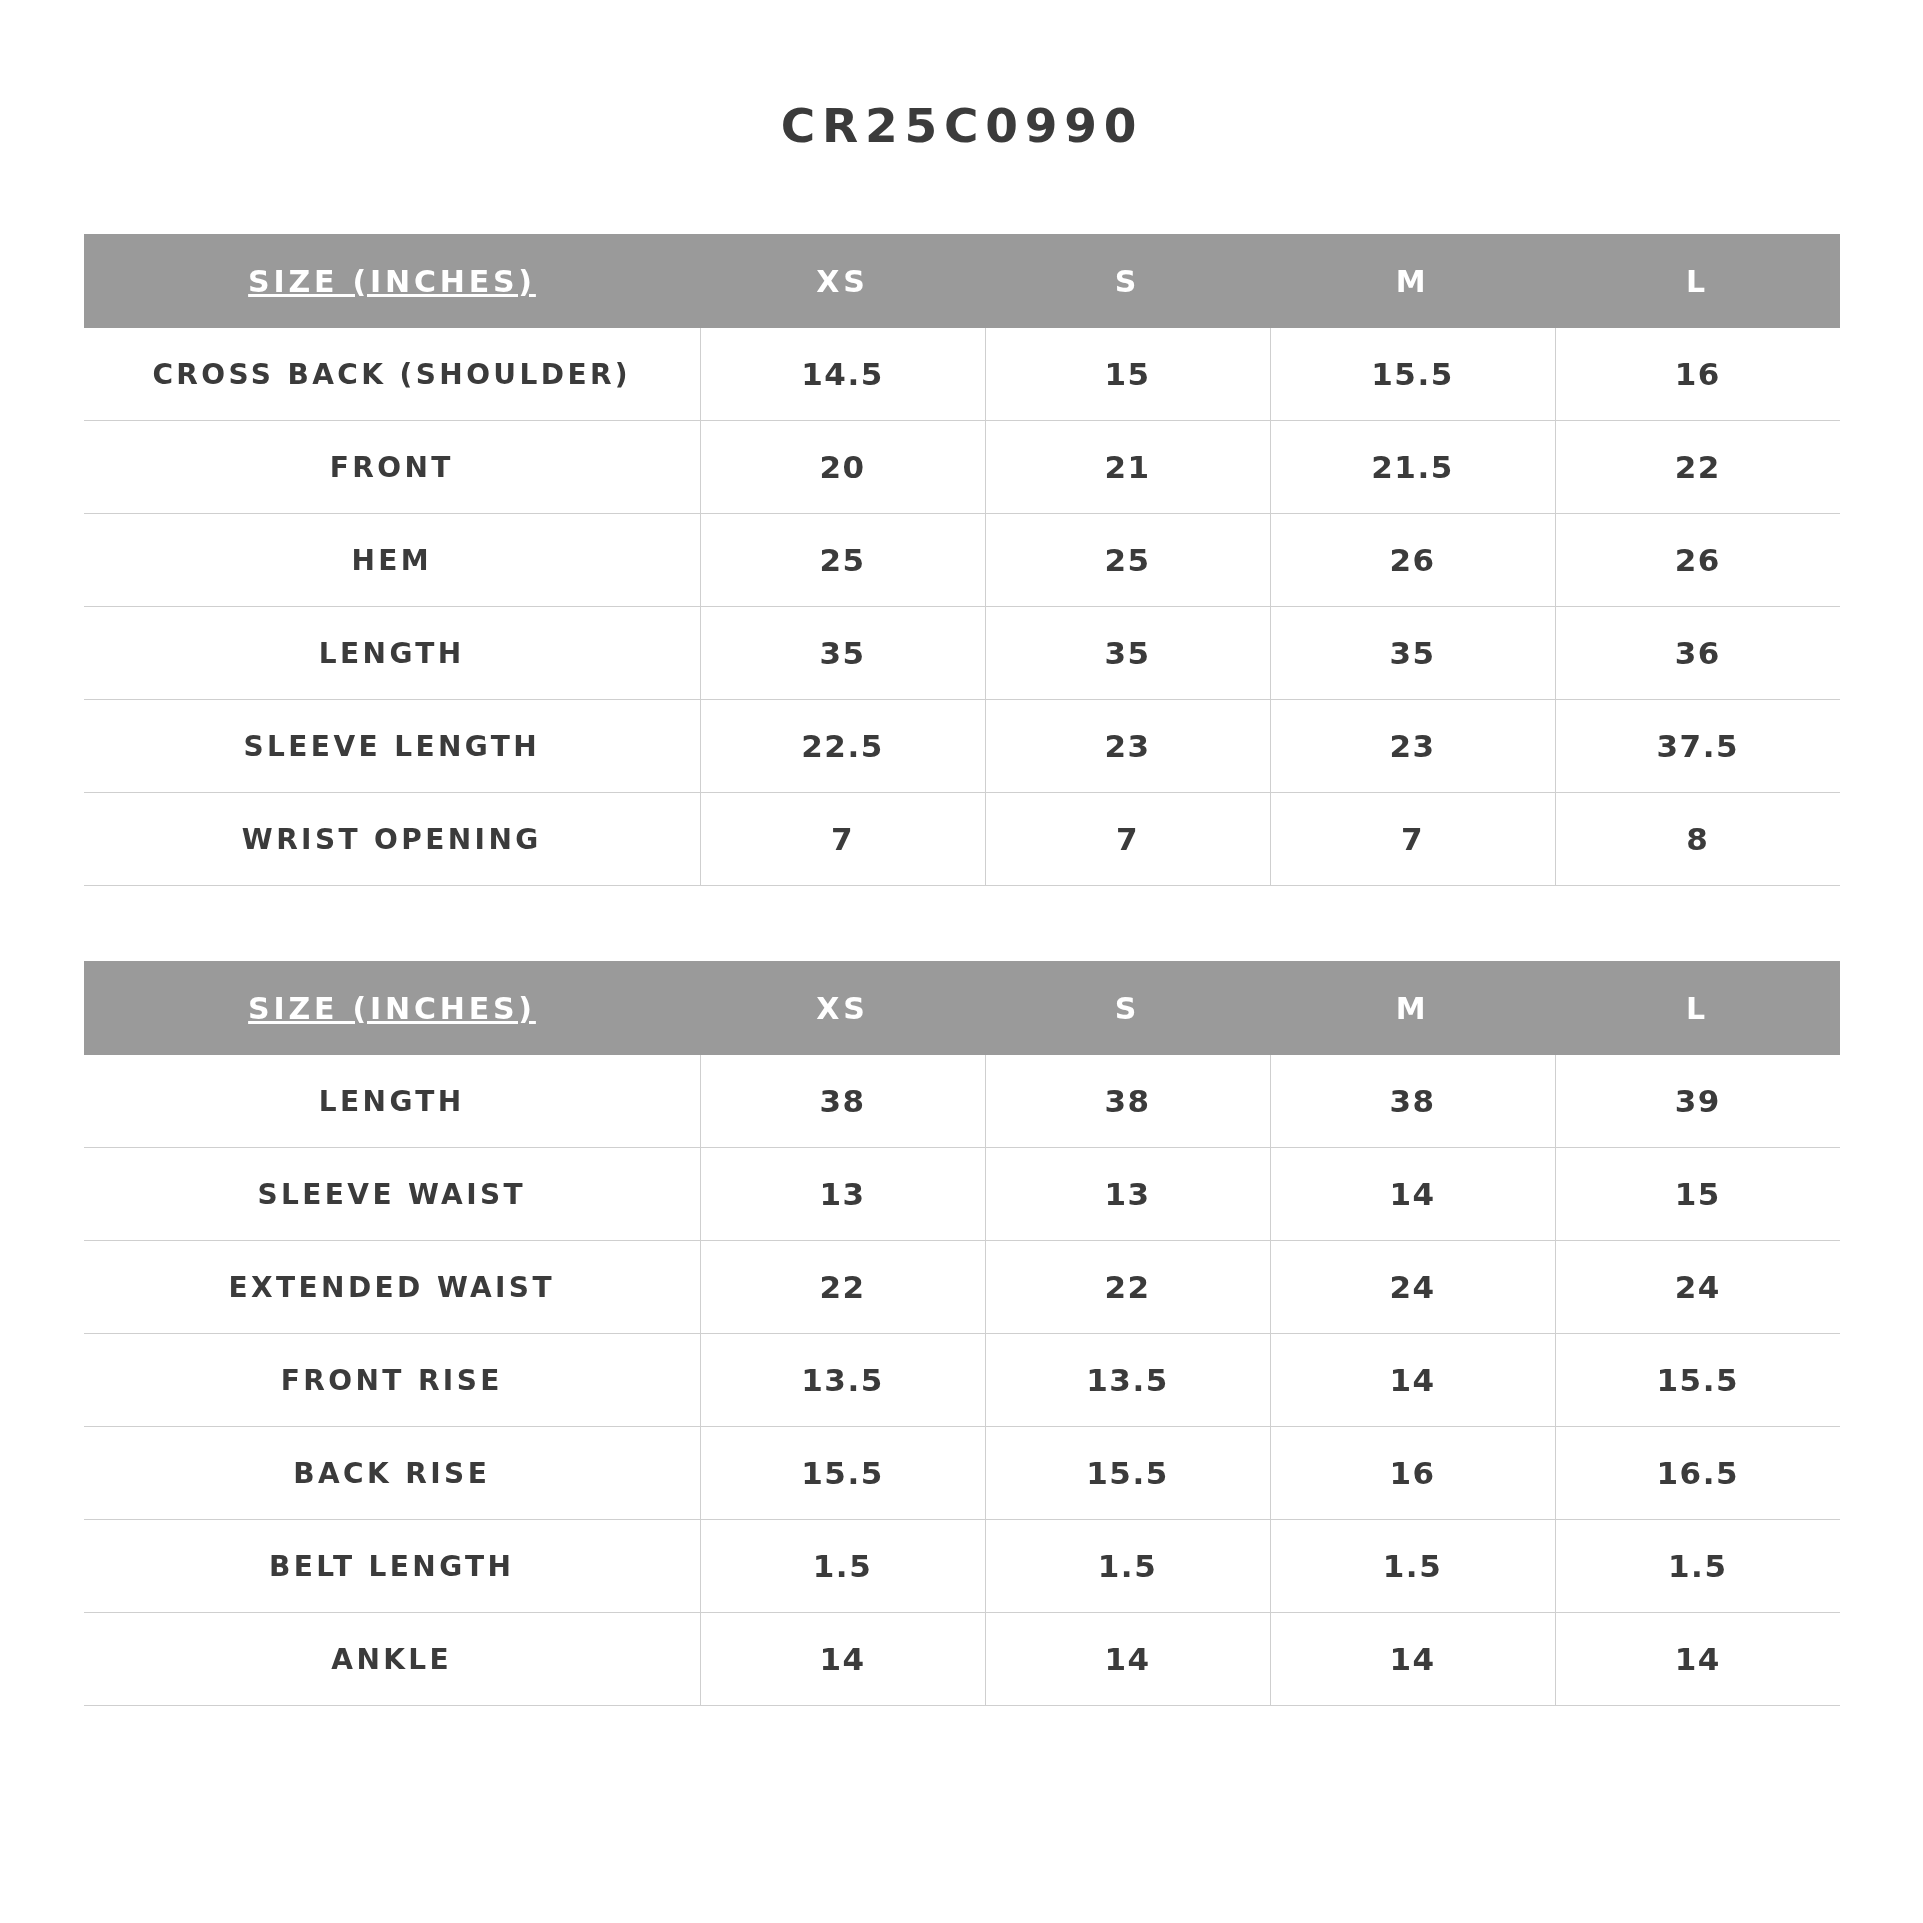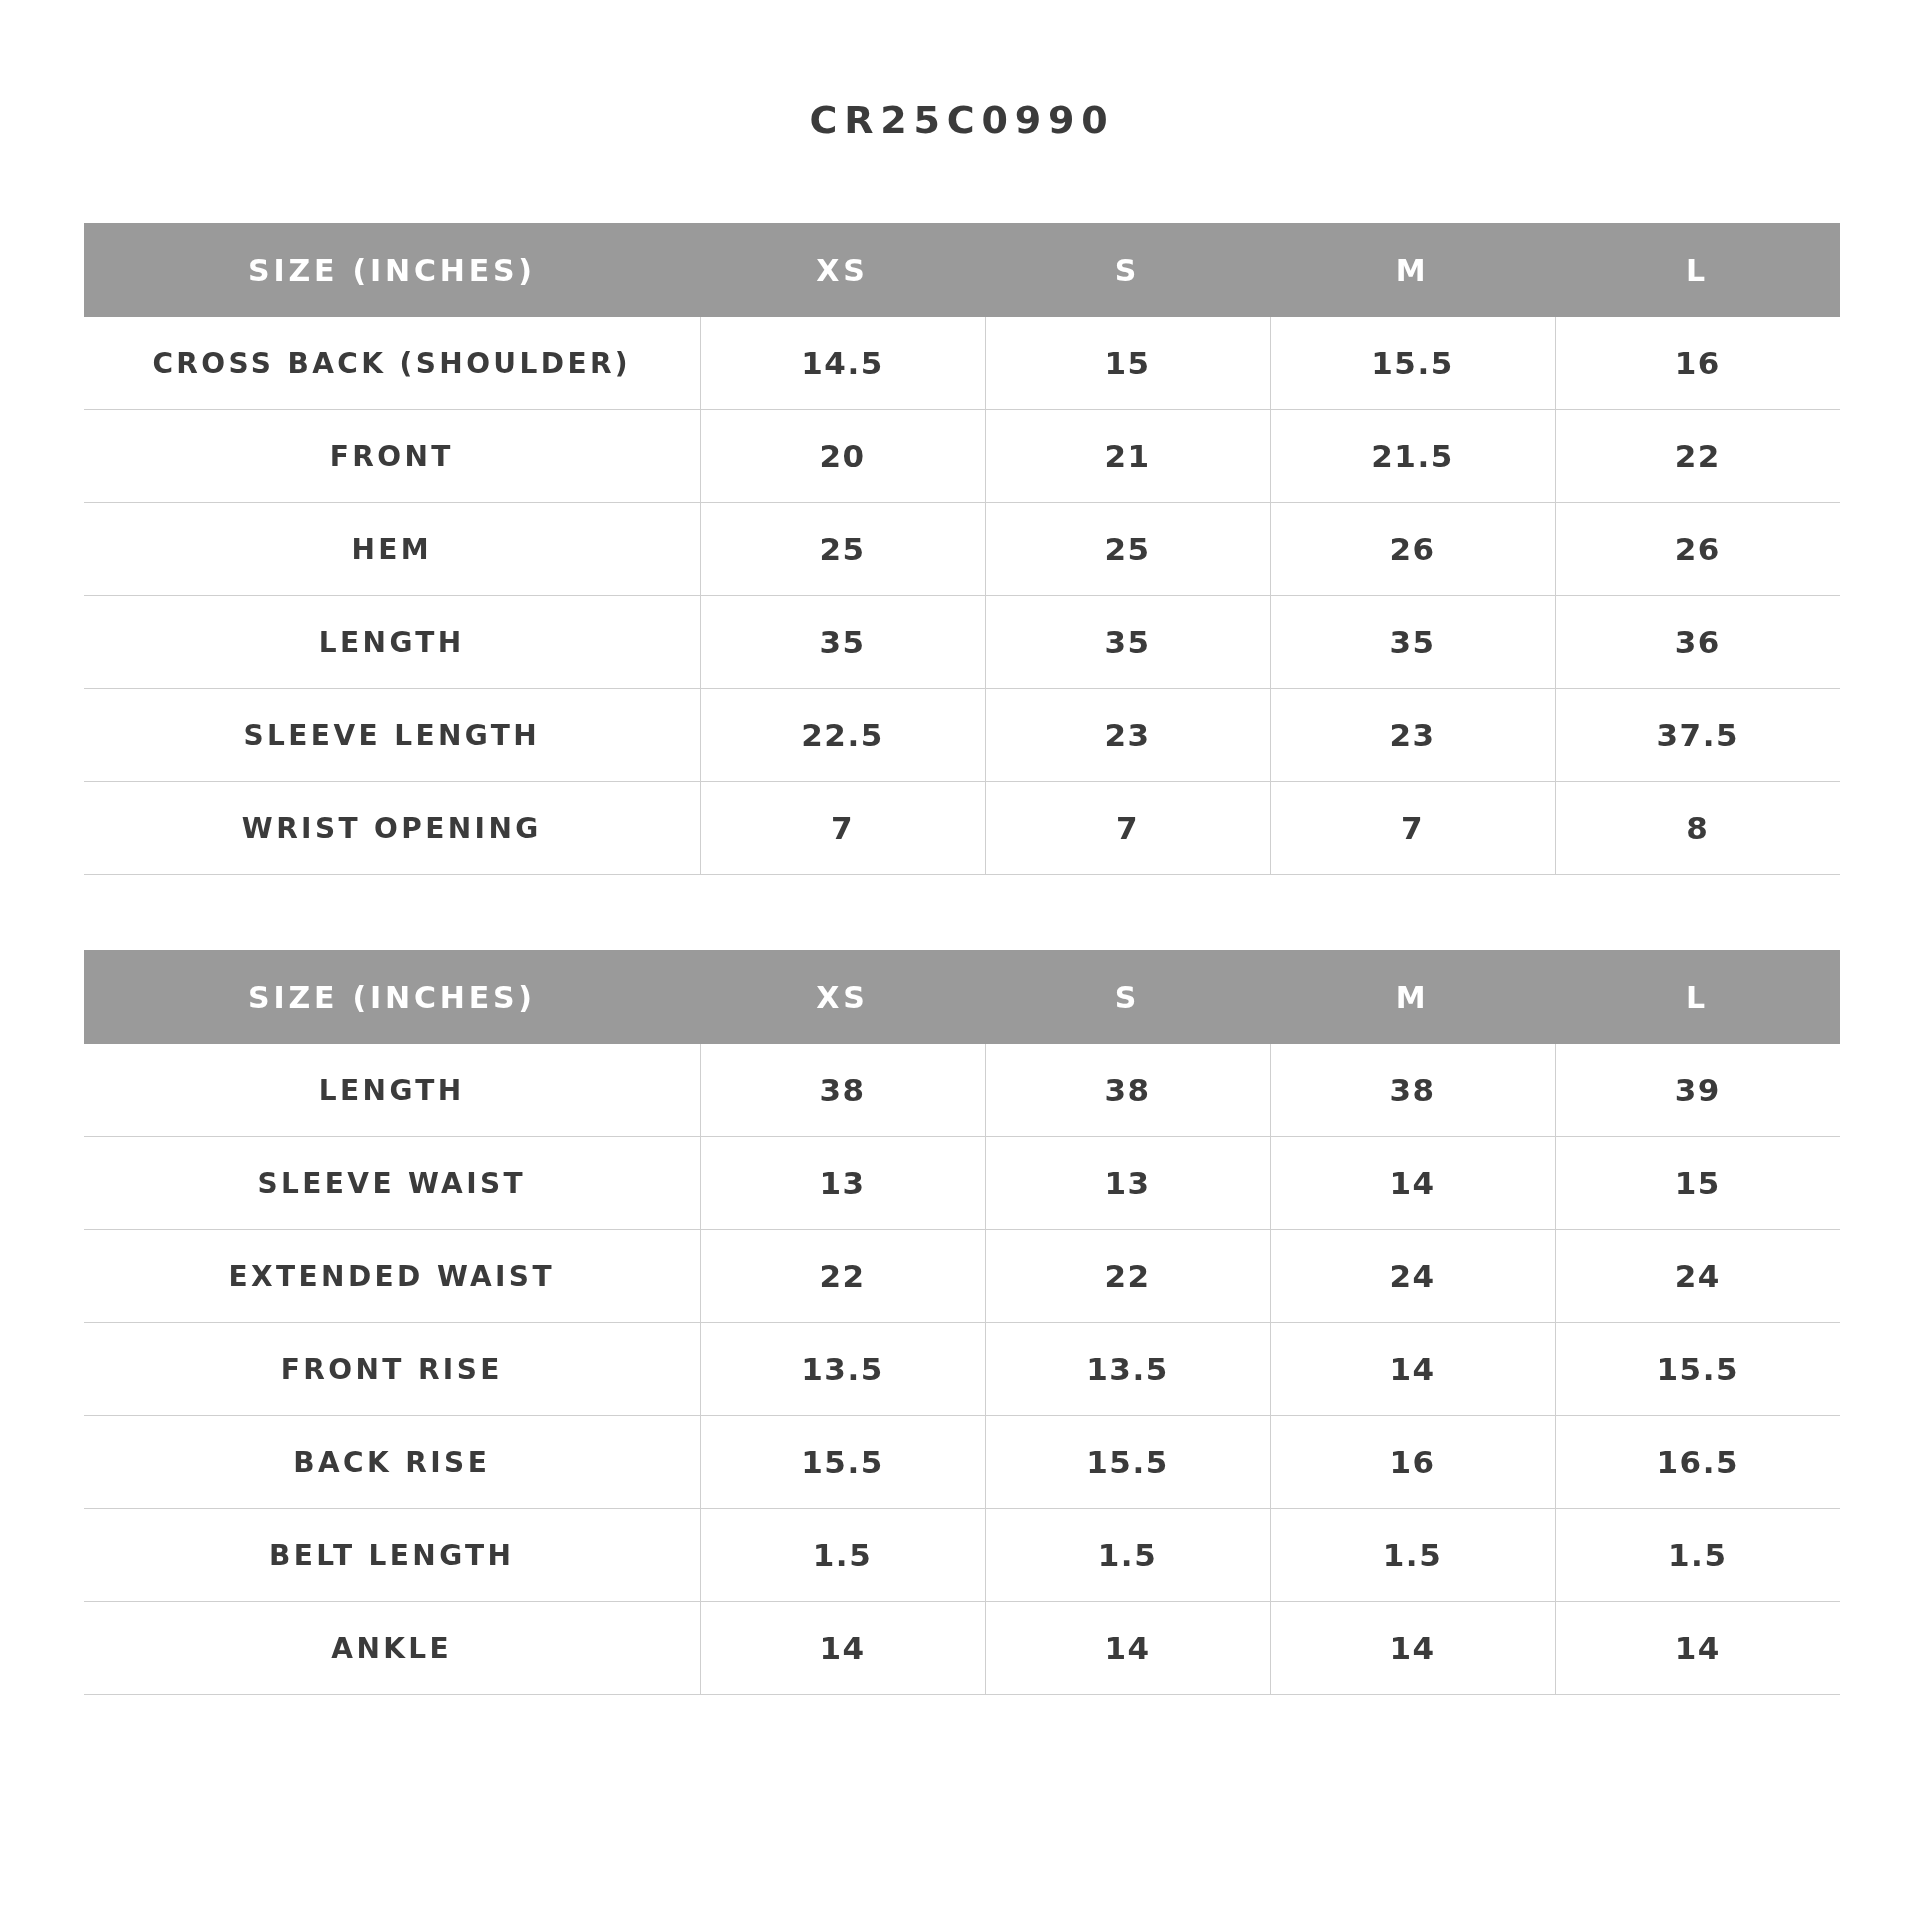--- a/index.html
+++ b/index.html
@@ -15,21 +15,21 @@
     -webkit-font-smoothing: antialiased;
   }
   .page {
     width: 1924px;
     height: 1924px;
     box-sizing: border-box;
     padding: 0 84px;
   }
   .section-title {
     text-align: center;
-    font-size: 38px;
+    font-size: 47px;
     font-weight: bold;
     letter-spacing: 6.8px;
     color: #3b3b3b;
     margin: 0;
   }
   .title-1 { padding-top: 98px; padding-bottom: 0; }
   .title-2 { padding-top: 69px; padding-bottom: 0; }
 
   table.size-table {
     width: 1755px;
@@ -49,20 +49,21 @@
     font-size: 30px;
     font-weight: bold;
     letter-spacing: 3.8px;
     height: 94px;
     padding: 0;
     text-align: center;
     border: none;
   }
   thead th.label-head {
     letter-spacing: 3.8px;
+    text-decoration: underline;
   }
 
   tbody td {
     height: 92px;
     font-size: 28px;
     font-weight: bold;
     letter-spacing: 3px;
     text-align: center;
     color: #3b3b3b;
     border-bottom: 1.5px solid #cfcfcf;

